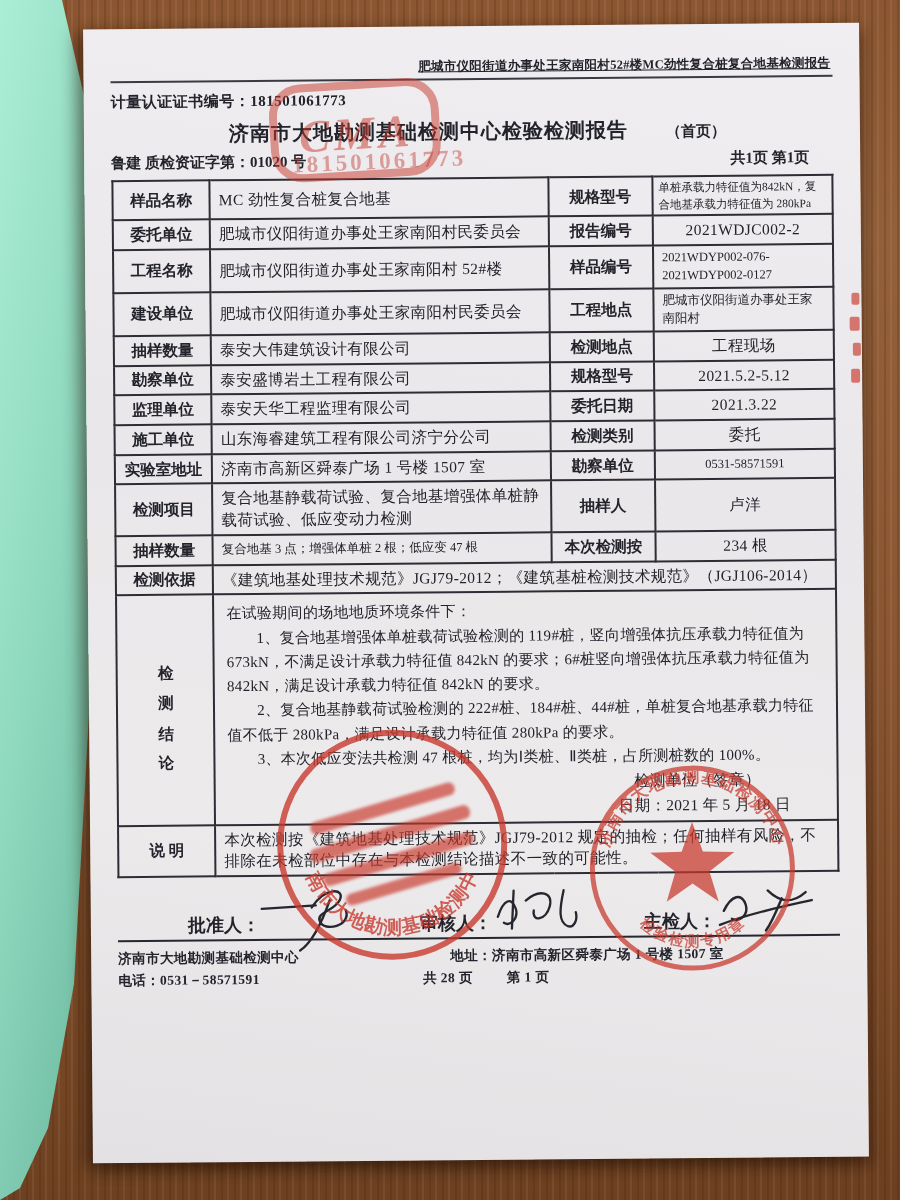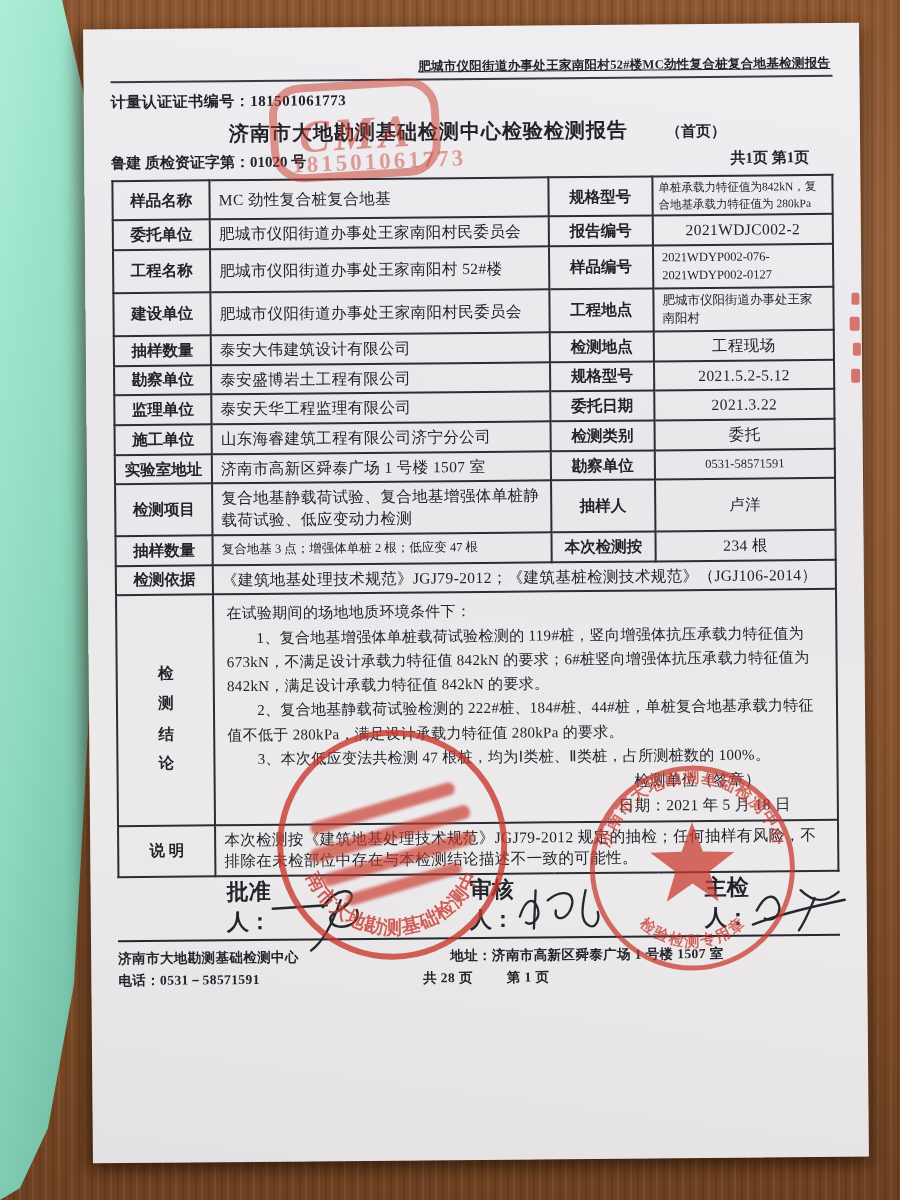--- a/index.html
+++ b/index.html
@@ -55,21 +55,21 @@
   .val-md{ font-size:12.5px; line-height:1.4; letter-spacing:0; }
   .vert-lbl{ text-align:center; font-weight:700; font-size:15.5px; }
   .vert-lbl span{ writing-mode:vertical-lr; text-orientation:upright; letter-spacing:30px; padding-top:10px; }
   .concl{ padding:6px 12px 2px 12px; font-size:15px; line-height:1.62; letter-spacing:.3px; }
   .concl p.ind{ text-indent:2em; }
   .concl .sign-right{ text-align:right; padding-right:64px; font-size:15.5px; }
   .concl .date-right{ text-align:right; padding-right:34px; font-size:15.5px; }
   
   .sig-row{ display:flex; align-items:flex-end; margin-top:10px; padding-left:70px; height:50px; }
   .sig-item{ display:flex; align-items:flex-end; }
-  .sig-label{ font-size:22px; font-weight:700;margin-left:39px; }
+  .sig-label{ font-size:18px; font-weight:700; }
   .sig-item svg{ overflow:visible; }
   .footer-rule{ border-top:2.5px solid #26262e; margin-top:2px; }
   
   .footer{ margin-top:8px; font-size:13.5px; font-weight:700; letter-spacing:.4px; }
   .f-row{ display:flex; }
   .f-org{ width:46%; }
   .f-addr{ flex:1; }
   .f-phone{ width:40%; font-weight:600; }
   .f-pages{ margin-left:16px; font-weight:600; }
   .f-page{ margin-left:34px; font-weight:600; }

